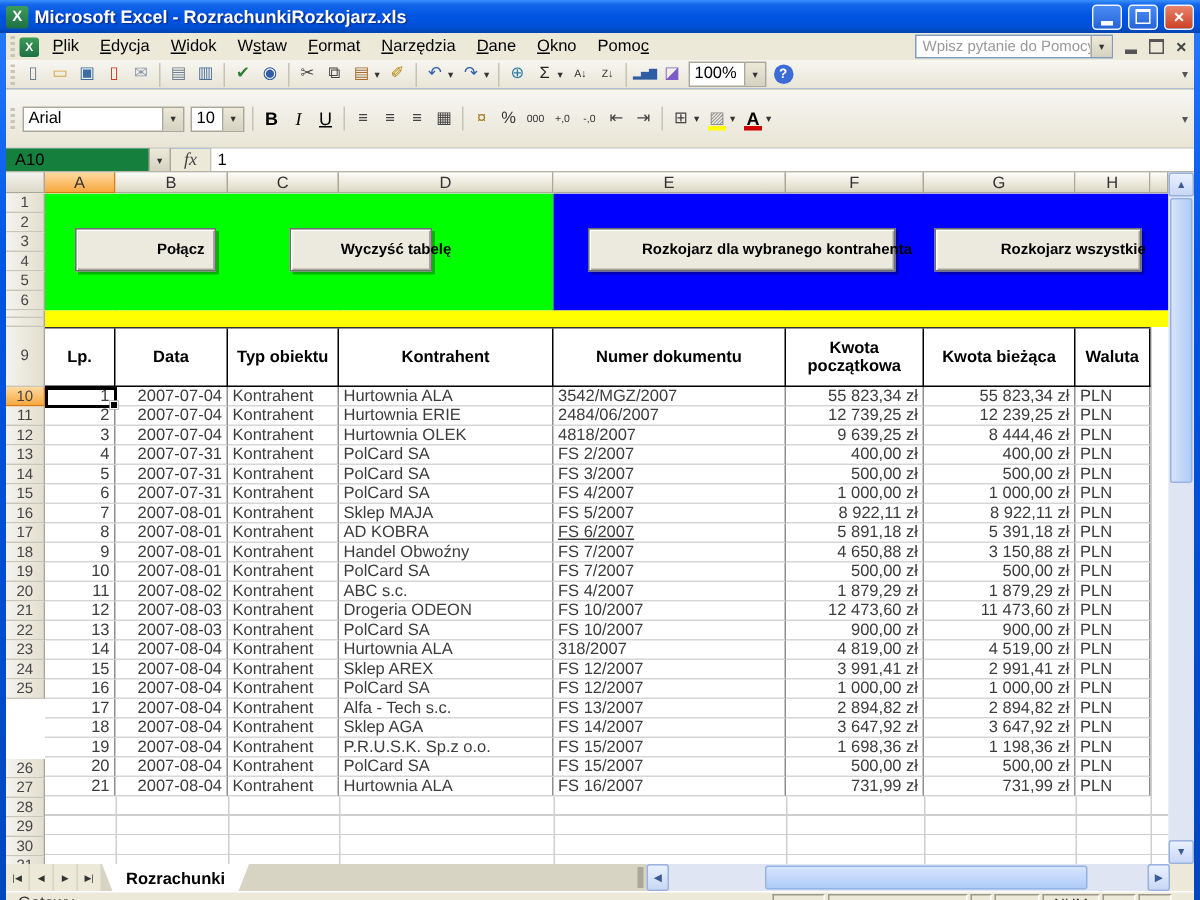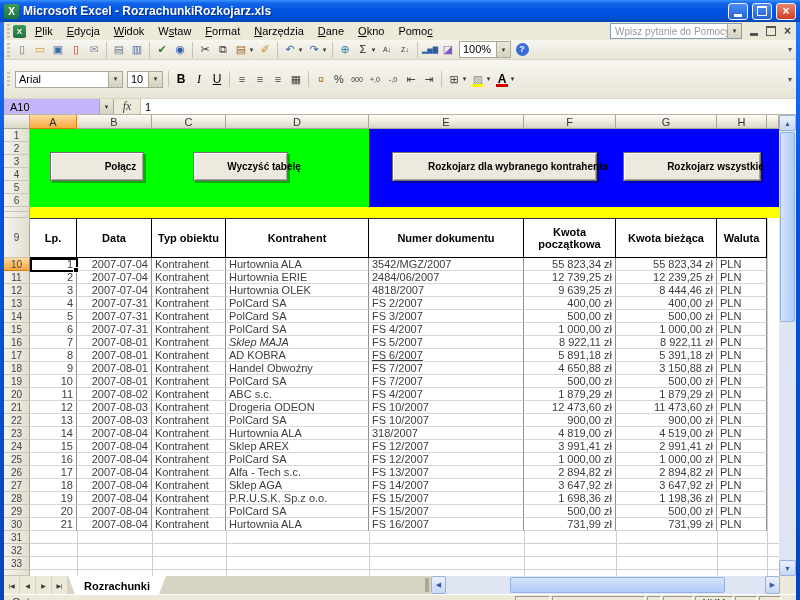--- a/index.html
+++ b/index.html
@@ -49,21 +49,21 @@
   .tb-btn.help .tb-glyph{background:#3b6bd6;color:#fff;border-radius:50%;width:13px;height:13px;
     line-height:13px;text-align:center;font-size:9px;font-weight:bold;}
   .tb-btn.baricon::after{content:"";position:absolute;left:3px;right:3px;bottom:1px;height:3px;background:var(--bar);}
   .tb-combo{display:flex;height:17px;background:#fff;border:1px solid #aca899;box-sizing:border-box;
     margin:0 2px;flex:0 0 auto;}
   .combo-text{flex:1;font-size:11px;padding:1px 3px;white-space:nowrap;overflow:hidden;}
   .combo-dd{width:13px;background:linear-gradient(#ece9d8,#d6d2c2);border-left:1px solid #aca899;
     font-size:7px;display:flex;align-items:center;justify-content:center;color:#333;}
   
   .fbar{height:16px;background:#ece9d8;display:flex;align-items:stretch;border-bottom:1px solid #b8b4a4;box-sizing:border-box;}
-  .namebox{width:96px;background:#c4b5fd;border-right:1px solid #aca899;font-size:11px;
+  .namebox{width:96px;background:#15803d;border-right:1px solid #aca899;font-size:11px;
     display:flex;align-items:center;padding-left:6px;box-sizing:border-box;}
   .name-dd{width:13px;background:linear-gradient(#ece9d8,#d6d2c2);font-size:7px;color:#333;
     display:flex;align-items:center;justify-content:center;border-right:1px solid #aca899;}
   .fx{width:26px;display:flex;align-items:center;justify-content:center;
     font-family:"Liberation Serif",serif;font-style:italic;font-size:12px;color:#444;border-right:1px solid #c6c3b5;}
   .ffield{flex:1;background:#fff;font-size:11px;display:flex;align-items:center;padding-left:4px;}
   
   .sheet{position:relative;height:461px;background:#ece9d8;}
   .colhdr-row{display:flex;width:775px;height:14px;}
   .corner{width:26px;height:14px;background:linear-gradient(#f4f3ee,#ddd9c8);
@@ -391,21 +391,21 @@
           <div class="rowhdr" style="height: 13px;">16</div>
           <div class="rowhdr" style="height: 13px;">17</div>
           <div class="rowhdr" style="height: 13px;">18</div>
           <div class="rowhdr" style="height: 13px;">19</div>
           <div class="rowhdr" style="height: 13px;">20</div>
           <div class="rowhdr" style="height: 13px;">21</div>
           <div class="rowhdr" style="height: 13px;">22</div>
           <div class="rowhdr" style="height: 13px;">23</div>
           <div class="rowhdr" style="height: 13px;">24</div>
           <div class="rowhdr" style="height: 13px;">25</div>
-          <div class="rowhdr" style="height: 13px;">26</div>
+          <div class="rowhdr" style="height: 13px; margin-top: 40px;">26</div>
           <div class="rowhdr" style="height: 13px;">27</div>
           <div class="rowhdr" style="height: 13px;">28</div>
           <div class="rowhdr" style="height: 13px;">29</div>
           <div class="rowhdr" style="height: 13px;">30</div>
           <div class="rowhdr" style="height: 13px;">31</div>
           <div class="rowhdr" style="height: 13px;">32</div>
           <div class="rowhdr" style="height: 13px;">33</div>
           <div class="rowhdr" style="height: 6px;"></div>
         </div>
 
@@ -489,21 +489,21 @@
                 <div class="td al-left" style="width: 143px;">PolCard SA</div>
                 <div class="td al-left" style="width: 155px;">FS 4/2007</div>
                 <div class="td al-right" style="width: 92px;">1 000,00 zł</div>
                 <div class="td al-right" style="width: 101px;">1 000,00 zł</div>
                 <div class="td al-left" style="width: 50px;">PLN</div>
               </div>
               <div class="trow">
                 <div class="td al-right" style="width: 47px;">7</div>
                 <div class="td al-right" style="width: 75px;">2007-08-01</div>
                 <div class="td al-left" style="width: 74px;">Kontrahent</div>
-                <div class="td al-left" style="width: 143px; font-style: italic;">Sklep MAJA</div>
+                <div class="td al-left" style="width: 143px;">Sklep MAJA</div>
                 <div class="td al-left" style="width: 155px;">FS 5/2007</div>
                 <div class="td al-right" style="width: 92px;">8 922,11 zł</div>
                 <div class="td al-right" style="width: 101px;">8 922,11 zł</div>
                 <div class="td al-left" style="width: 50px;">PLN</div>
               </div>
               <div class="trow">
                 <div class="td al-right" style="width: 47px;">8</div>
                 <div class="td al-right" style="width: 75px;">2007-08-01</div>
                 <div class="td al-left" style="width: 74px;">Kontrahent</div>
                 <div class="td al-left" style="width: 143px;">AD KOBRA</div>

